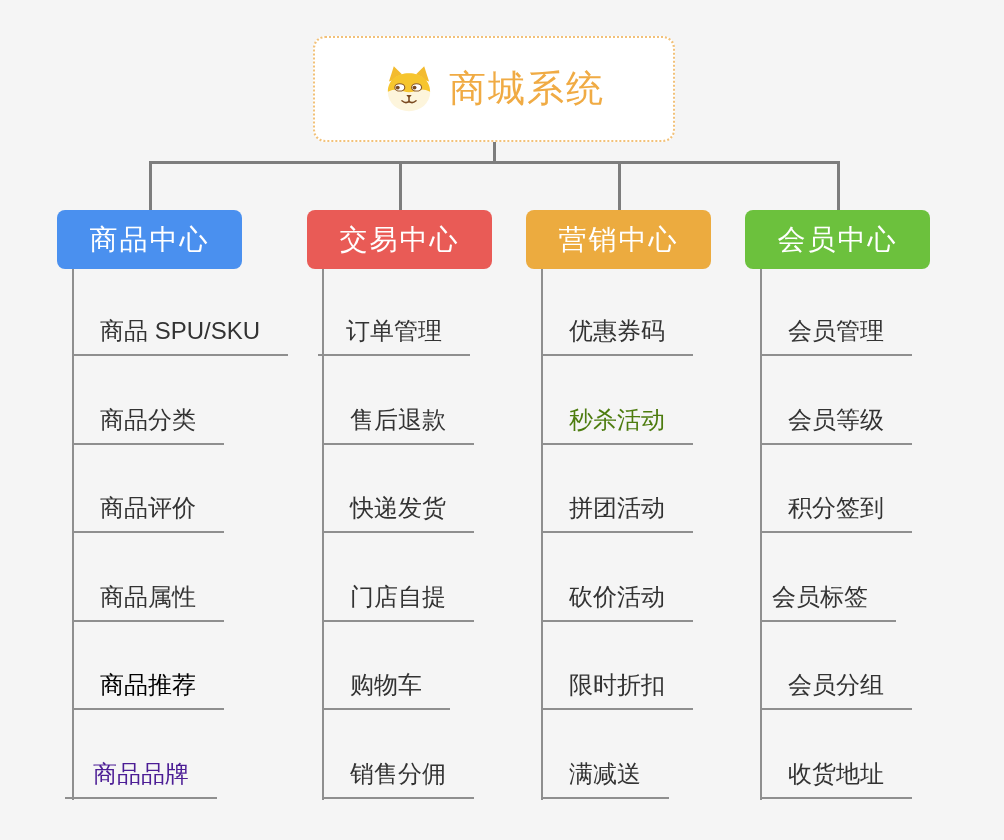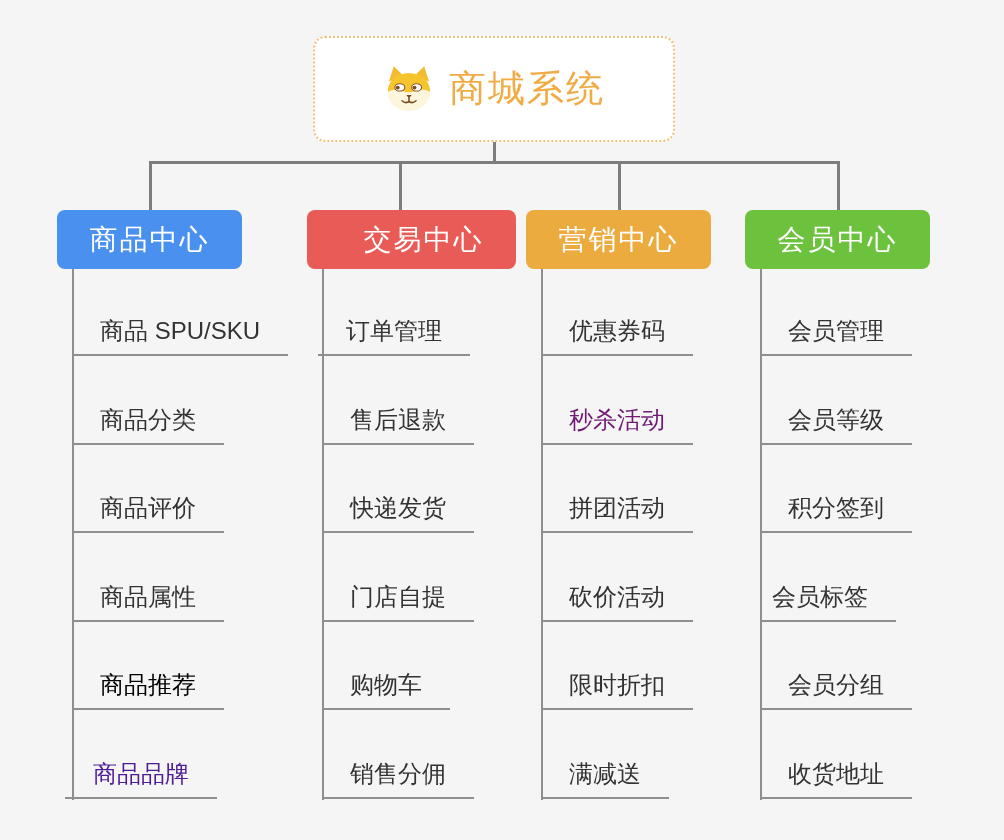--- a/index.html
+++ b/index.html
@@ -82,37 +82,37 @@
       <span class="branch-label">商品中心</span>
     </div>
     <div class="branch-vline" style="left: 72px; background: rgb(143, 143, 143);"></div>
     <div class="leaf" style="left: 72px; top: 396.6px; border-bottom-color: rgb(143, 143, 143); color: rgb(51, 51, 51);">商品分类</div>
     <div class="leaf" style="left: 72px; top: 308px; border-bottom-color: rgb(143, 143, 143); color: rgb(51, 51, 51);">商品 SPU/SKU</div>
     <div class="leaf" style="left: 72px; top: 485.2px; border-bottom-color: rgb(143, 143, 143); color: rgb(51, 51, 51);">商品评价</div>
     <div class="leaf" style="left: 72px; top: 573.8px; border-bottom-color: rgb(143, 143, 143); color: rgb(51, 51, 51);">商品属性</div>
     <div class="leaf" style="left: 72px; top: 662.4px; border-bottom-color: rgb(143, 143, 143); color: #000000;">商品推荐</div>
     <div class="leaf" style="left: 65px; top: 751px; border-bottom-color: rgb(143, 143, 143); color: #4c1d95;">商品品牌</div>
     <div class="conn" style="left: 399px; top: 161px; width: 3px; height: 49px; background: rgb(125, 125, 125);"></div>
-    <div class="branch-head" style="left: 307px; background: rgb(233, 91, 86); padding-left: 24px;">
+    <div class="branch-head" style="left: 307px; background: rgb(233, 91, 86);">
       <span class="branch-label">交易中心</span>
     </div>
     <div class="branch-vline" style="left: 322px; background: rgb(143, 143, 143);"></div>
     <div class="leaf" style="left: 318px; top: 308px; border-bottom-color: rgb(143, 143, 143); color: rgb(51, 51, 51);">订单管理</div>
     <div class="leaf" style="left: 322px; top: 396.6px; border-bottom-color: rgb(143, 143, 143); color: rgb(51, 51, 51);">售后退款</div>
     <div class="leaf" style="left: 322px; top: 485.2px; border-bottom-color: rgb(143, 143, 143); color: rgb(51, 51, 51);">快递发货</div>
     <div class="leaf" style="left: 322px; top: 573.8px; border-bottom-color: rgb(143, 143, 143); color: rgb(51, 51, 51);">门店自提</div>
     <div class="leaf" style="left: 322px; top: 662.4px; border-bottom-color: rgb(143, 143, 143); color: rgb(51, 51, 51);">购物车</div>
     <div class="leaf" style="left: 322px; top: 751px; border-bottom-color: rgb(143, 143, 143); color: rgb(51, 51, 51);">销售分佣</div>
     <div class="conn" style="left: 618px; top: 161px; width: 3px; height: 49px; background: rgb(125, 125, 125);"></div>
     <div class="branch-head" style="left: 526px; background: rgb(236, 171, 63);">
       <span class="branch-label">营销中心</span>
     </div>
     <div class="branch-vline" style="left: 541px; background: rgb(143, 143, 143);"></div>
     <div class="leaf" style="left: 541px; top: 308px; border-bottom-color: rgb(143, 143, 143); color: rgb(51, 51, 51);">优惠券码</div>
-    <div class="leaf" style="left: 541px; top: 396.6px; border-bottom-color: rgb(143, 143, 143); color: #701a75;">秒杀活动</div>
+    <div class="leaf" style="left: 541px; top: 396.6px; border-bottom-color: rgb(143, 143, 143); color: #4d7c0f;">秒杀活动</div>
     <div class="leaf" style="left: 541px; top: 485.2px; border-bottom-color: rgb(143, 143, 143); color: rgb(51, 51, 51);">拼团活动</div>
     <div class="leaf" style="left: 541px; top: 573.8px; border-bottom-color: rgb(143, 143, 143); color: rgb(51, 51, 51);">砍价活动</div>
     <div class="leaf" style="left: 541px; top: 662.4px; border-bottom-color: rgb(143, 143, 143); color: rgb(51, 51, 51);">限时折扣</div>
     <div class="leaf" style="left: 541px; top: 751px; border-bottom-color: rgb(143, 143, 143); color: rgb(51, 51, 51);">满减送</div>
     <div class="conn" style="left: 837px; top: 161px; width: 3px; height: 49px; background: rgb(125, 125, 125);"></div>
     <div class="branch-head" style="left: 745px; background: rgb(108, 193, 61);">
       <span class="branch-label">会员中心</span>
     </div>
     <div class="branch-vline" style="left: 760px; background: rgb(143, 143, 143);"></div>
     <div class="leaf" style="left: 760px; top: 308px; border-bottom-color: rgb(143, 143, 143); color: rgb(51, 51, 51);">会员管理</div>

